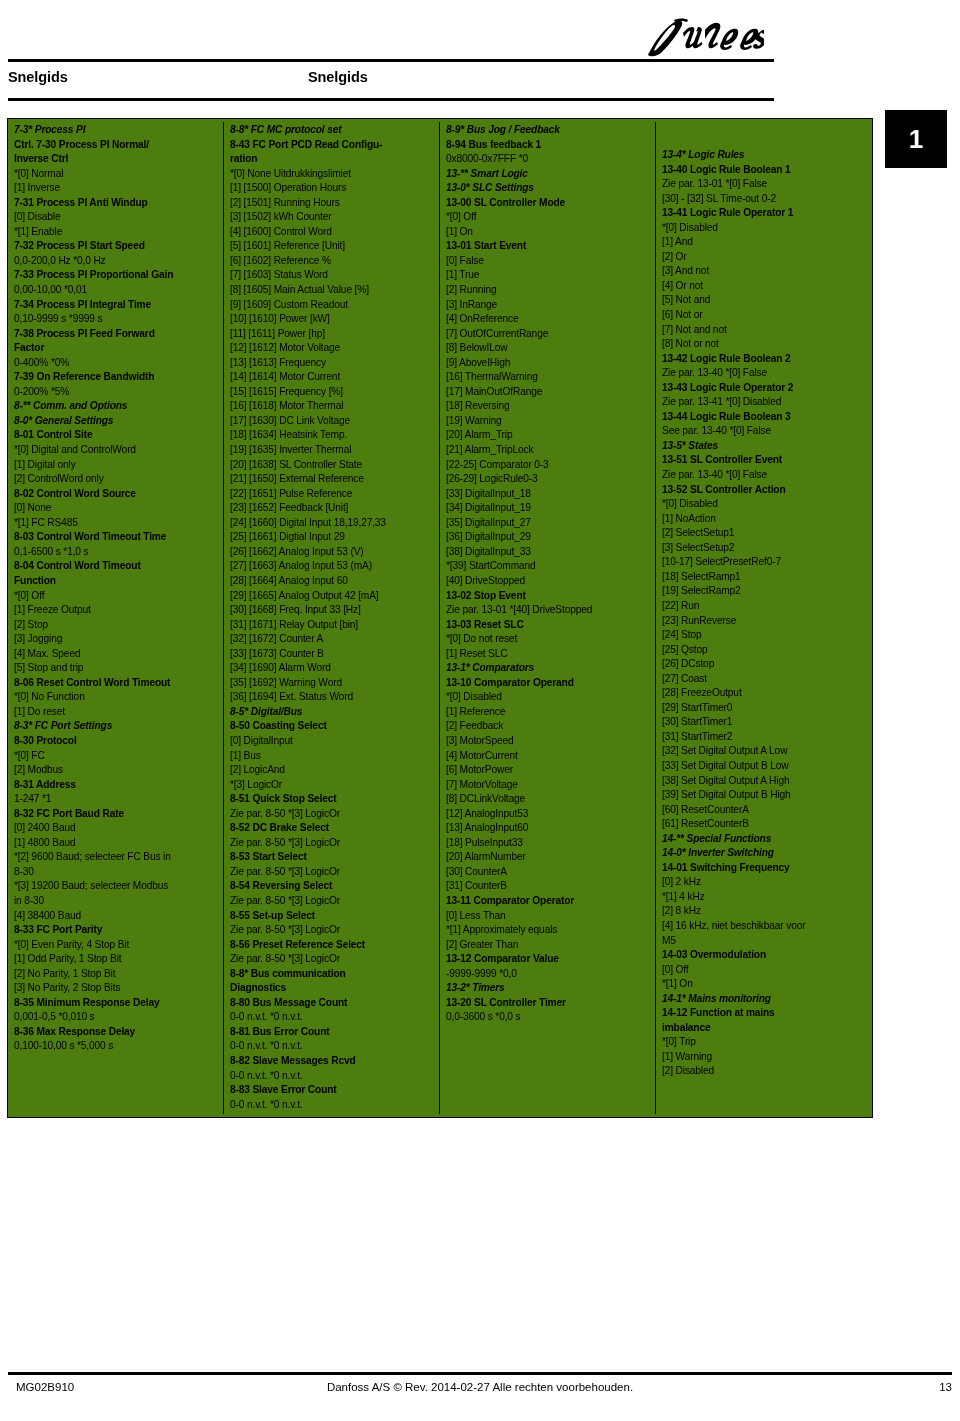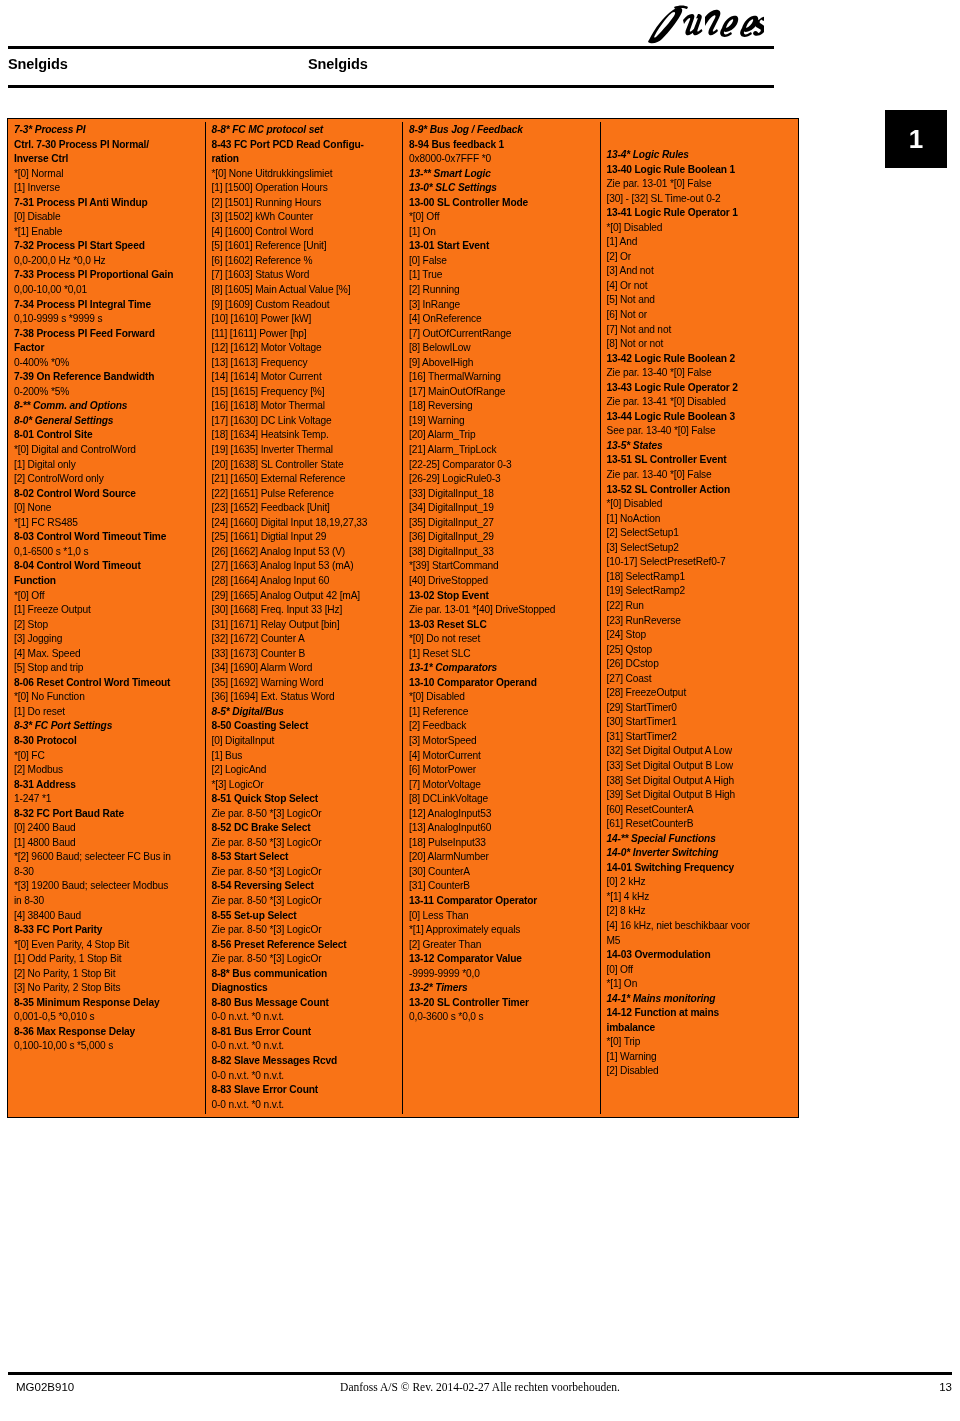--- a/index.html
+++ b/index.html
@@ -13,21 +13,21 @@
     height: 1421px;
     position: relative;
     font-family: "Liberation Sans", sans-serif;
     color: #000;
     overflow: hidden;
   }
 
   
   .page-header {
     position: absolute;
-    top: 1px; left: 0;
+    top: 14px; left: 0;
     width: 782px;
     height: 100px;
   }
   .logo {
     position: absolute;
     right: 18px;
     top: 4px;
     width: 118px;
     height: 42px;
   }
@@ -84,25 +84,25 @@
     font-size: 26px;
     font-weight: bold;
     font-family: "Liberation Sans", sans-serif;
   }
 
   
   .param-table {
     position: absolute;
     left: 7px;
     top: 118px;
-    width: 792px;
+    width: 866px;
     border: 1.5px solid #000;
     display: flex;
     padding: 3px 0 3px 0;
-    background: #f97316;
+    background: #4d7c0f;
   }
   .col {
     width: 25%;
     padding: 1px 6px 2px 6px;
     border-right: 1.5px solid #000;
   }
   .col:last-child { border-right: none; margin-top: 25px; }
 
   .line {
     font-size: 10.2px;
@@ -132,21 +132,20 @@
   }
   .footer-left {
     position: absolute; left: 0; top: 0;
     font-weight: normal;
     margin-left: 8px;
   }
   .footer-center {
     position: absolute;
     left: 0; right: 0; top: 0;
     text-align: center;
-    font-family: Liberation Serif, serif;
   }
   .footer-right {
     position: absolute; right: 0; top: 0;
     font-weight: normal;
   }
 </style>
 </head>
 <body>
 
 <div class="page-header">

